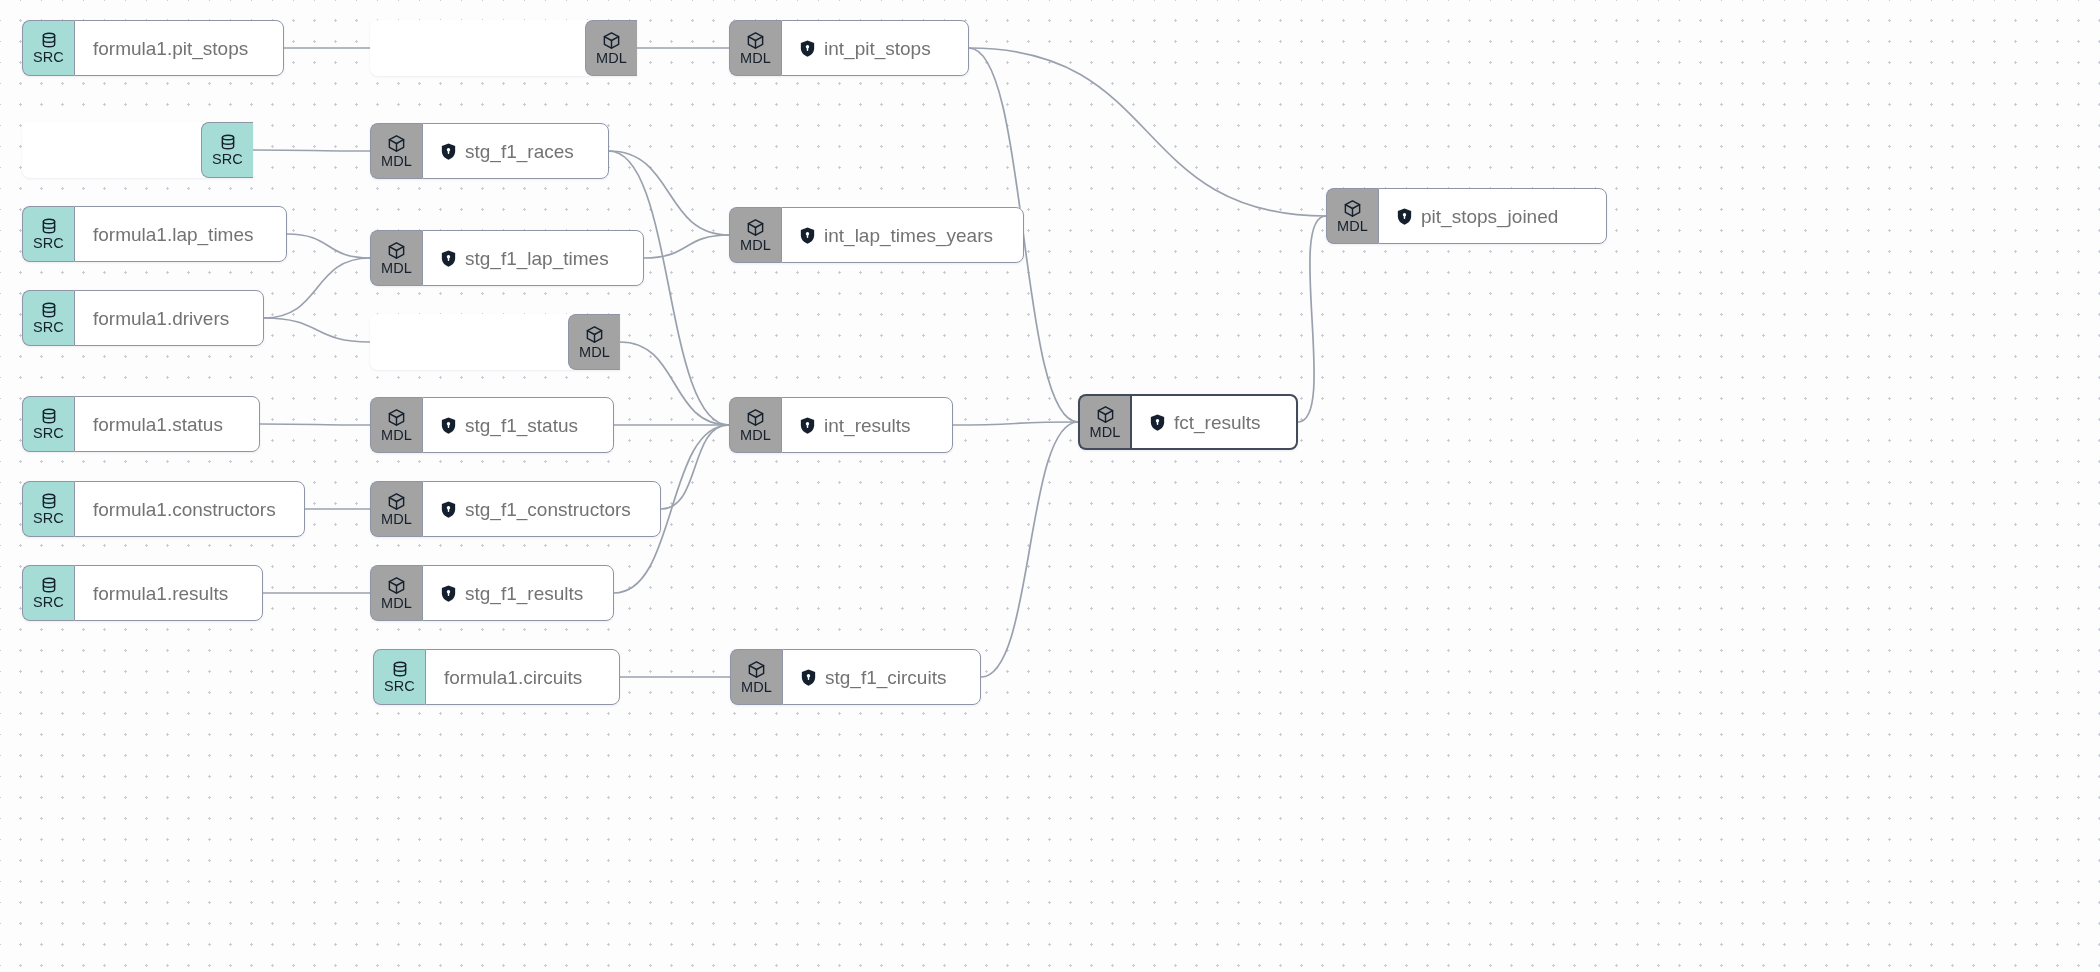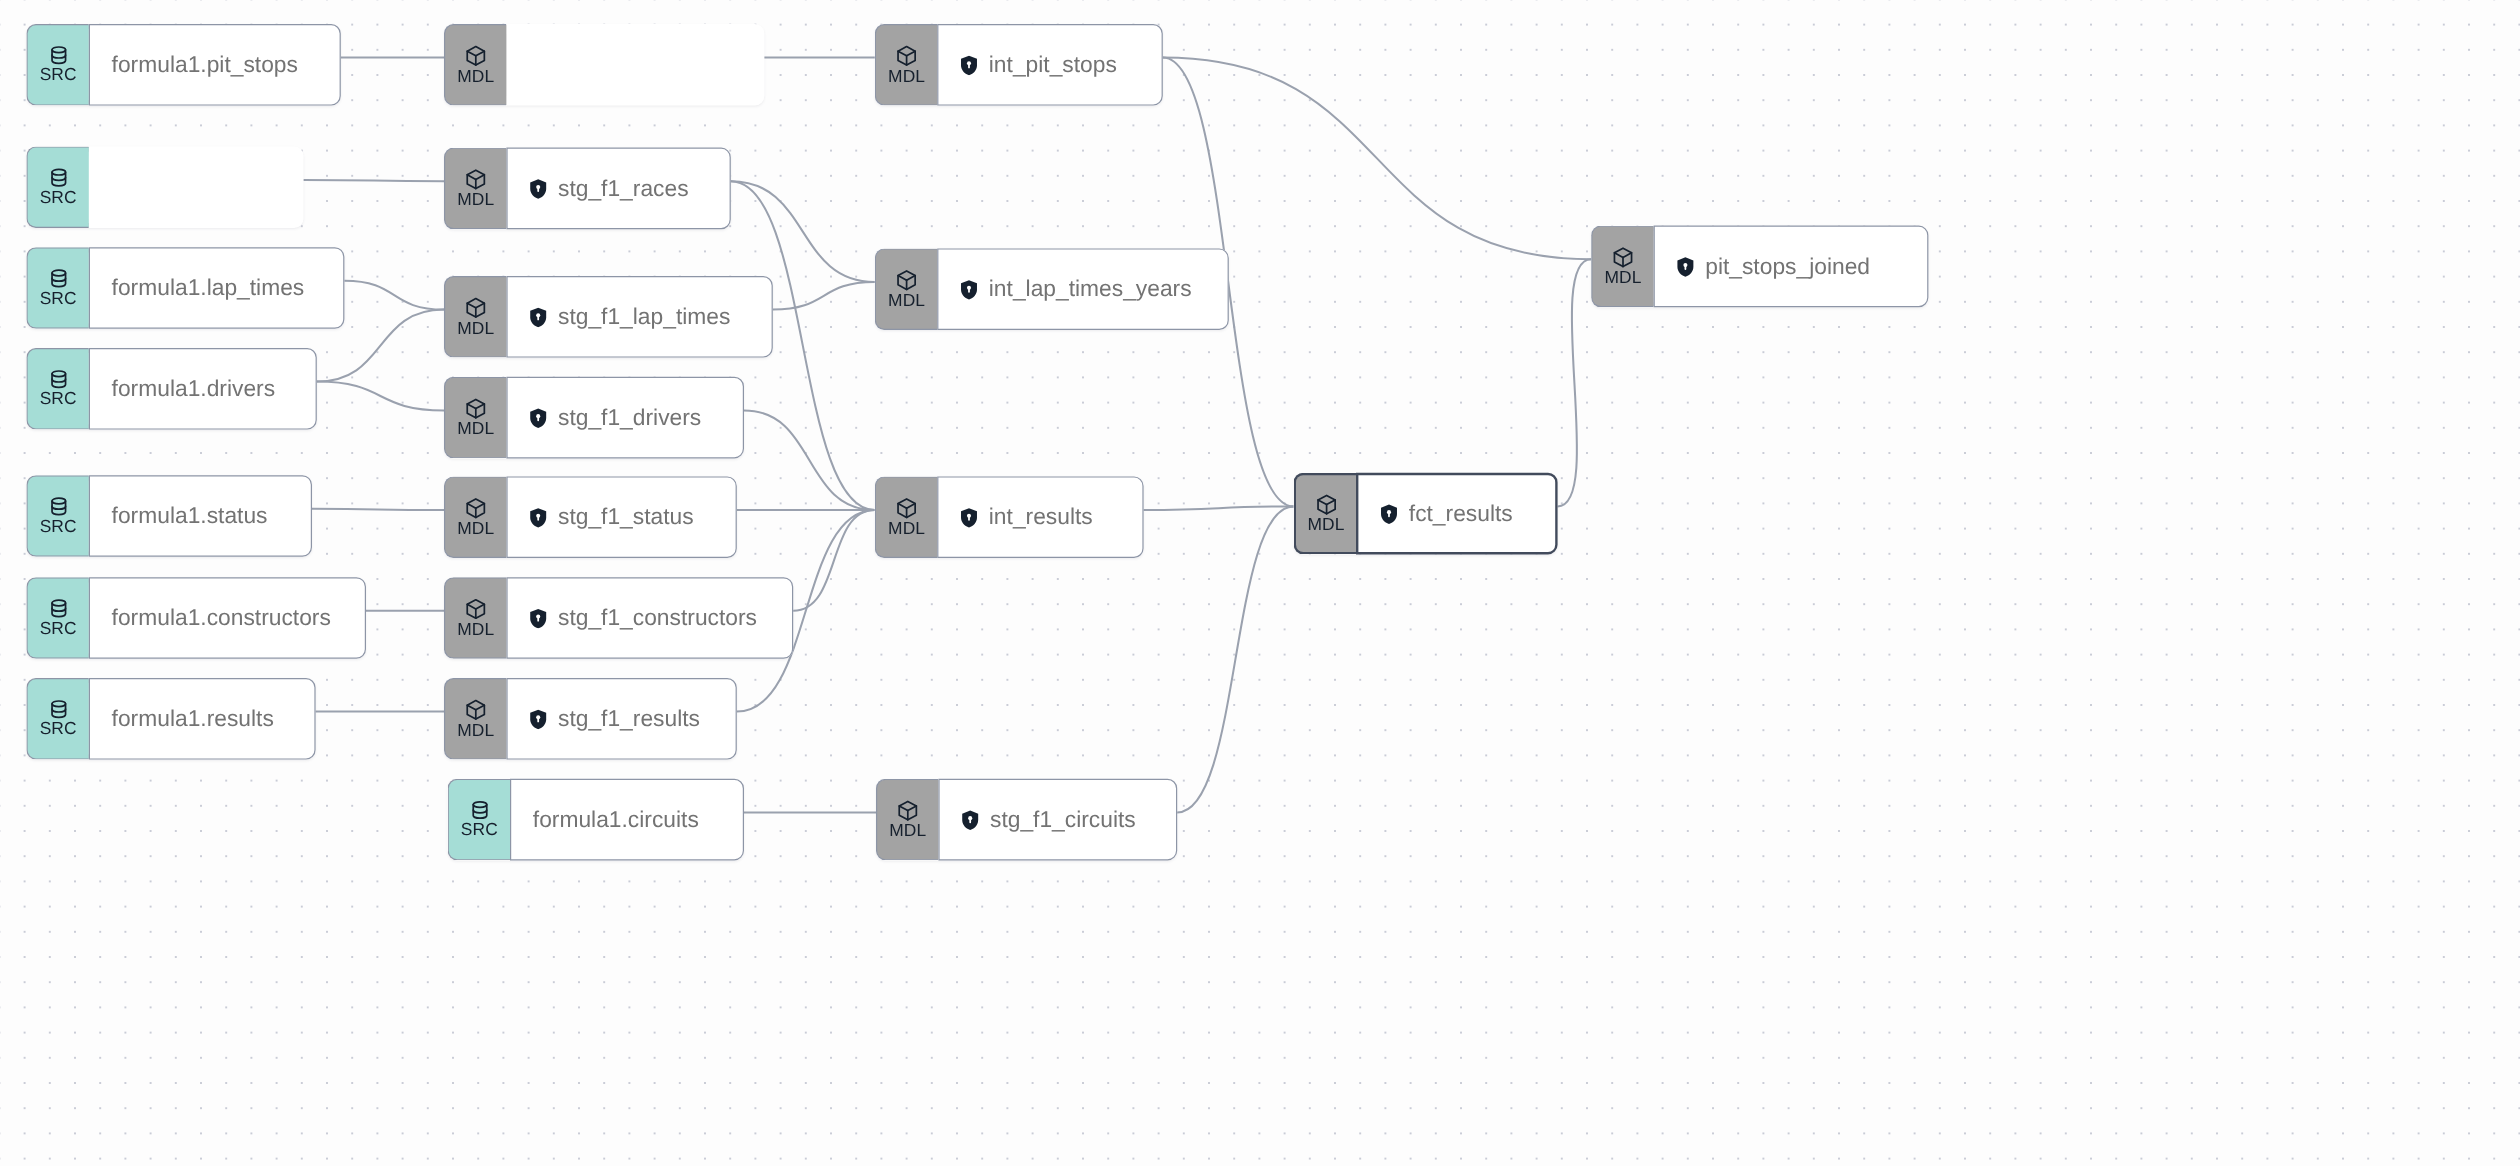--- a/index.html
+++ b/index.html
@@ -39,25 +39,26 @@
     stroke: #9aa1ae;
     stroke-width: 1.7px;
     stroke-linecap: round;
   }
 
   
   .node {
     position: absolute;
     display: flex;
     align-items: stretch;
-    height: 68px;
+    height: 56px;
     border-radius: 8px;
     background: #ffffff;
     z-index: 2;
     filter: drop-shadow(0 1px 1px rgba(25,32,54,0.07));
+    justify-content: flex-end;
   }
 
   .node-badge {
     flex: 0 0 auto;
     width: 52px;
     display: flex;
     flex-direction: column;
     align-items: center;
     justify-content: center;
     gap: 1px;
@@ -286,28 +287,20 @@
       </div>
       <div class="node mdl" style="left: 370px; top: 314px; width: 250px;">
         <div class="node-badge">
           <span class="badge-icon"><svg width="19" height="19" viewBox="0 0 24 24" fill="none" stroke="#15202e" stroke-width="1.8" stroke-linecap="round" stroke-linejoin="round">
               <path d="M12 2.3 21 7.1v9.8L12 21.7 3 16.9V7.1z"></path>
               <path d="M3 7.1 12 12l9-4.9"></path>
               <path d="M12 12v9.7"></path>
             </svg></span>
           <span class="badge-text">MDL</span>
         </div>
-        <div class="node-body">
-          <span class="shield-icon"><svg width="15" height="17" viewBox="0 0 20 23" fill="#15202e">
-              <path d="M10 0.6 19 4.1v7.2c0 5.3-3.7 9.6-9 11.2-5.3-1.6-9-5.9-9-11.2V4.1z"></path>
-              <circle cx="10" cy="9.2" r="2.3" fill="#ffffff"></circle>
-              <rect x="9" y="9.6" width="2" height="5.2" rx="1" fill="#ffffff"></rect>
-            </svg></span>
-          <span class="node-label">stg_f1_drivers</span>
-        </div>
       </div>
       <div class="node mdl" style="left: 370px; top: 397px; width: 244px;">
         <div class="node-badge">
           <span class="badge-icon"><svg width="19" height="19" viewBox="0 0 24 24" fill="none" stroke="#15202e" stroke-width="1.8" stroke-linecap="round" stroke-linejoin="round">
               <path d="M12 2.3 21 7.1v9.8L12 21.7 3 16.9V7.1z"></path>
               <path d="M3 7.1 12 12l9-4.9"></path>
               <path d="M12 12v9.7"></path>
             </svg></span>
           <span class="badge-text">MDL</span>
         </div>

